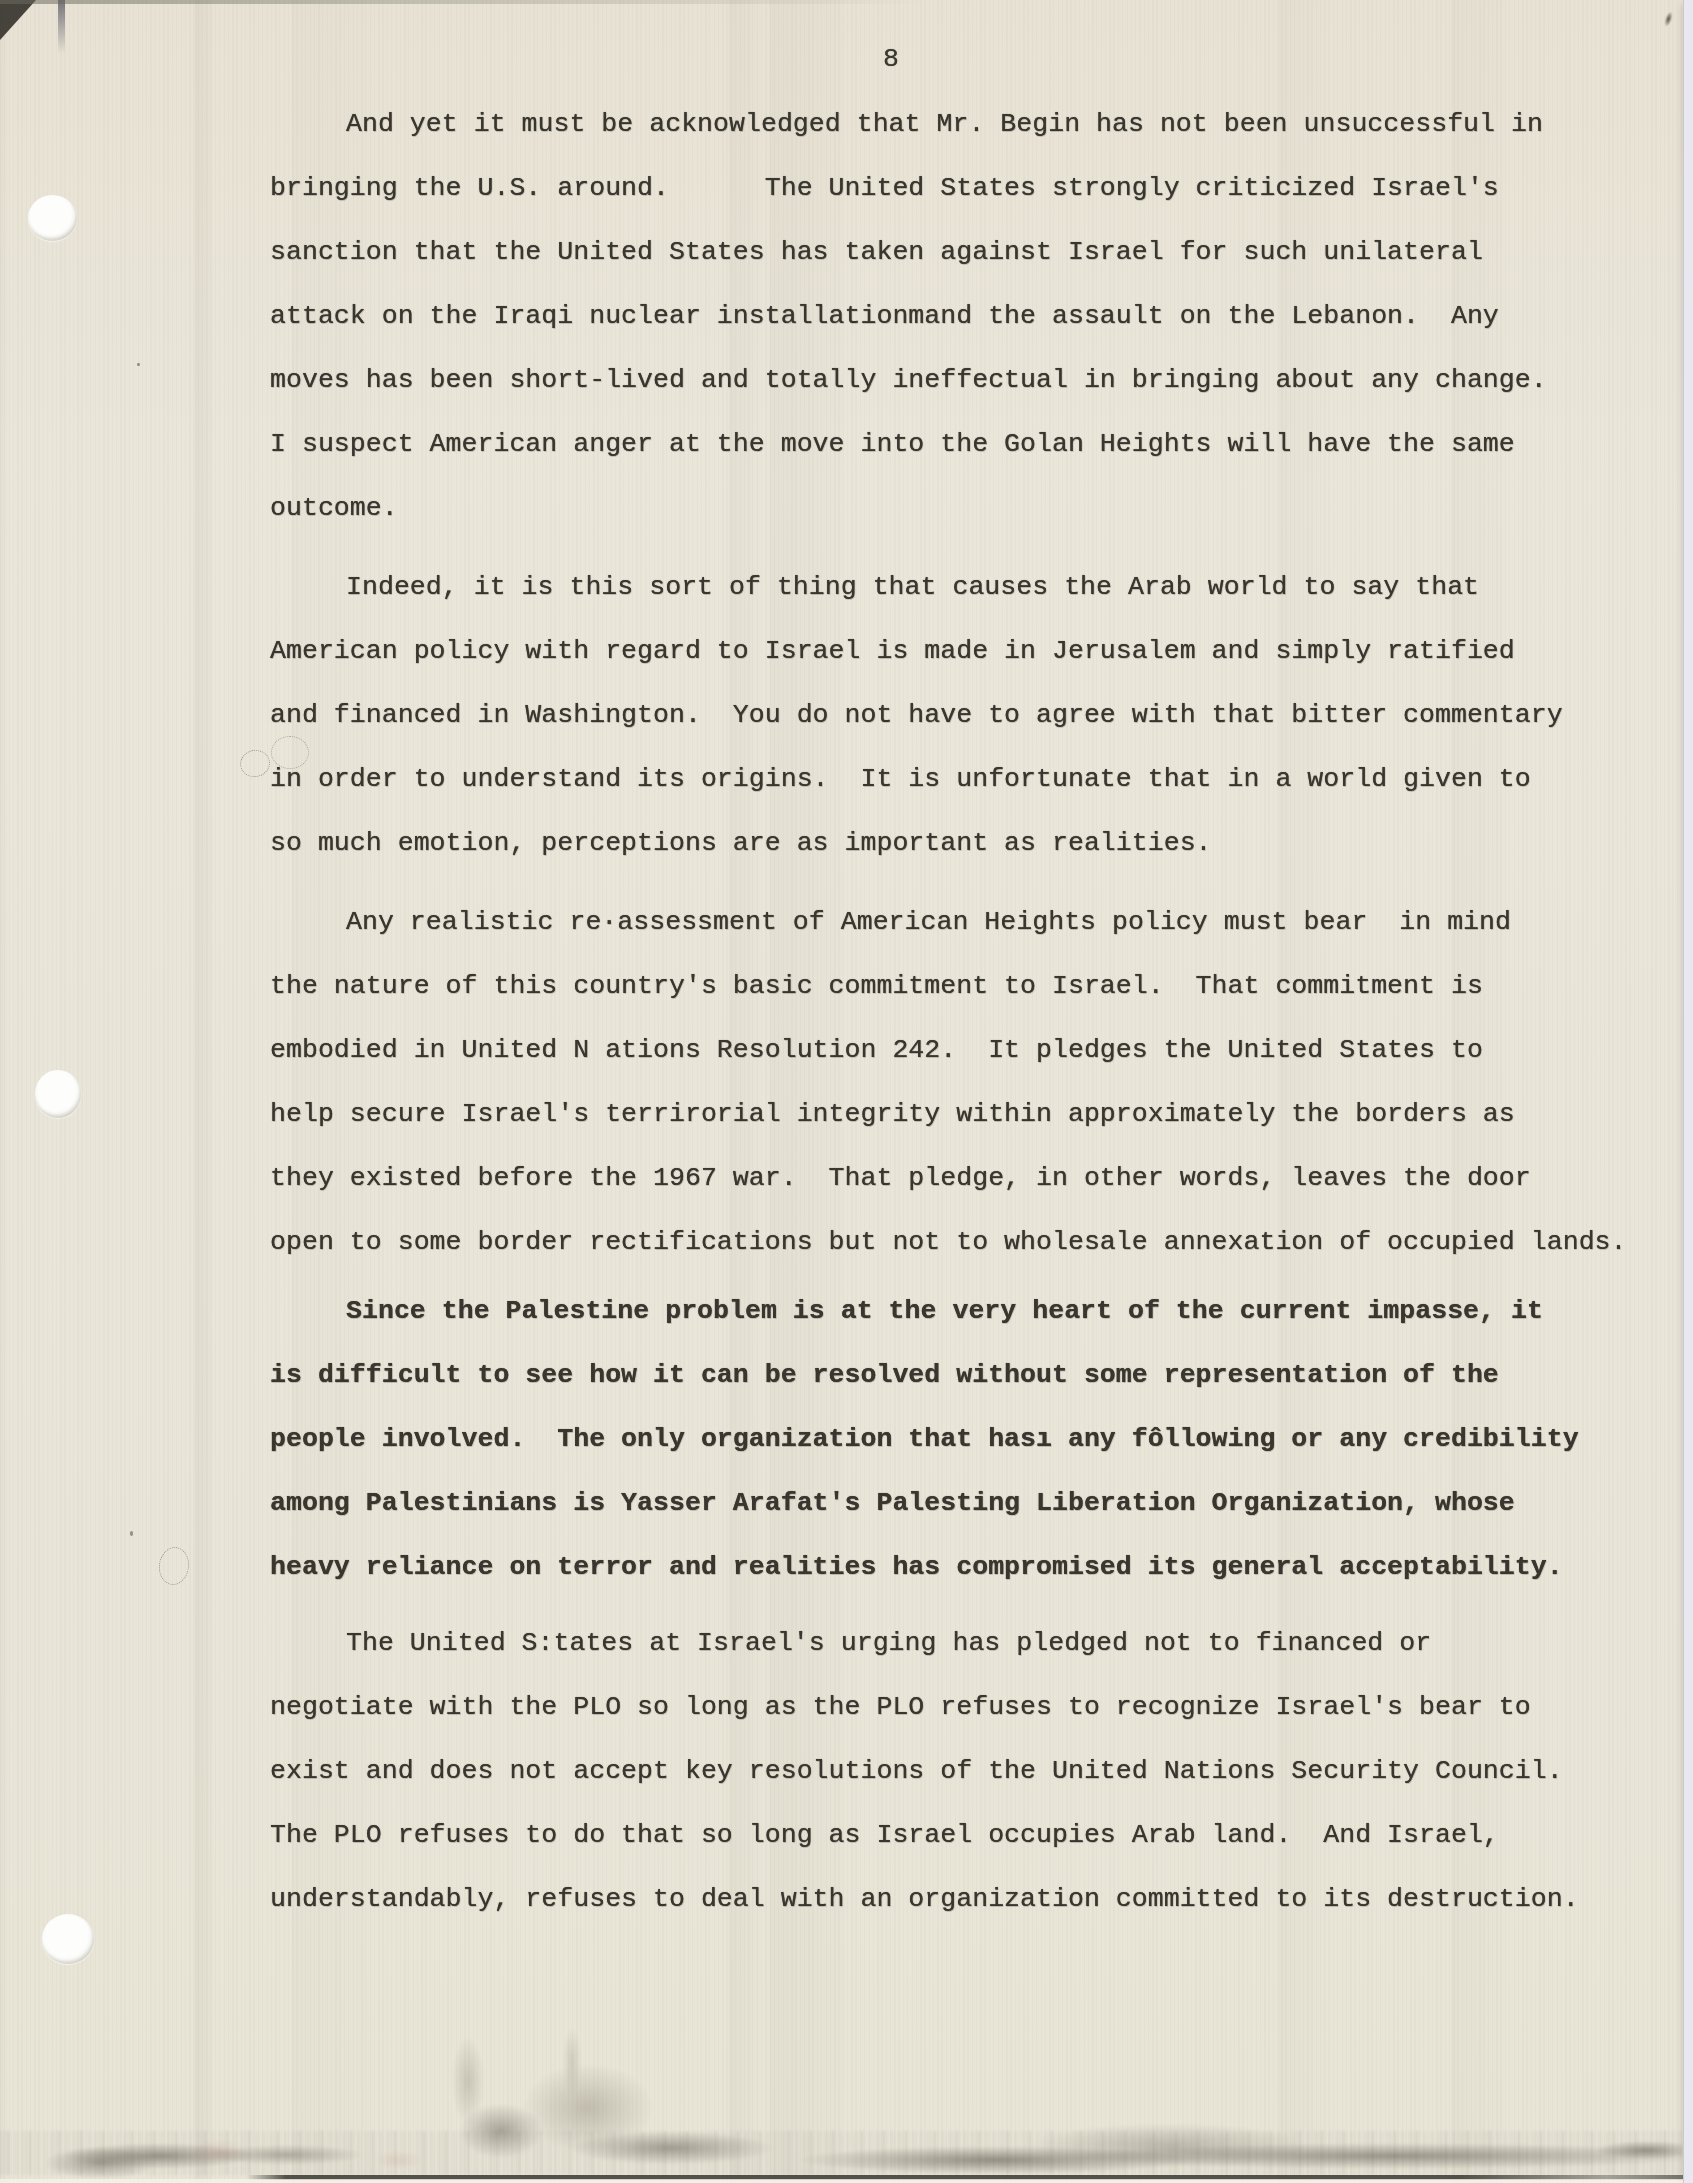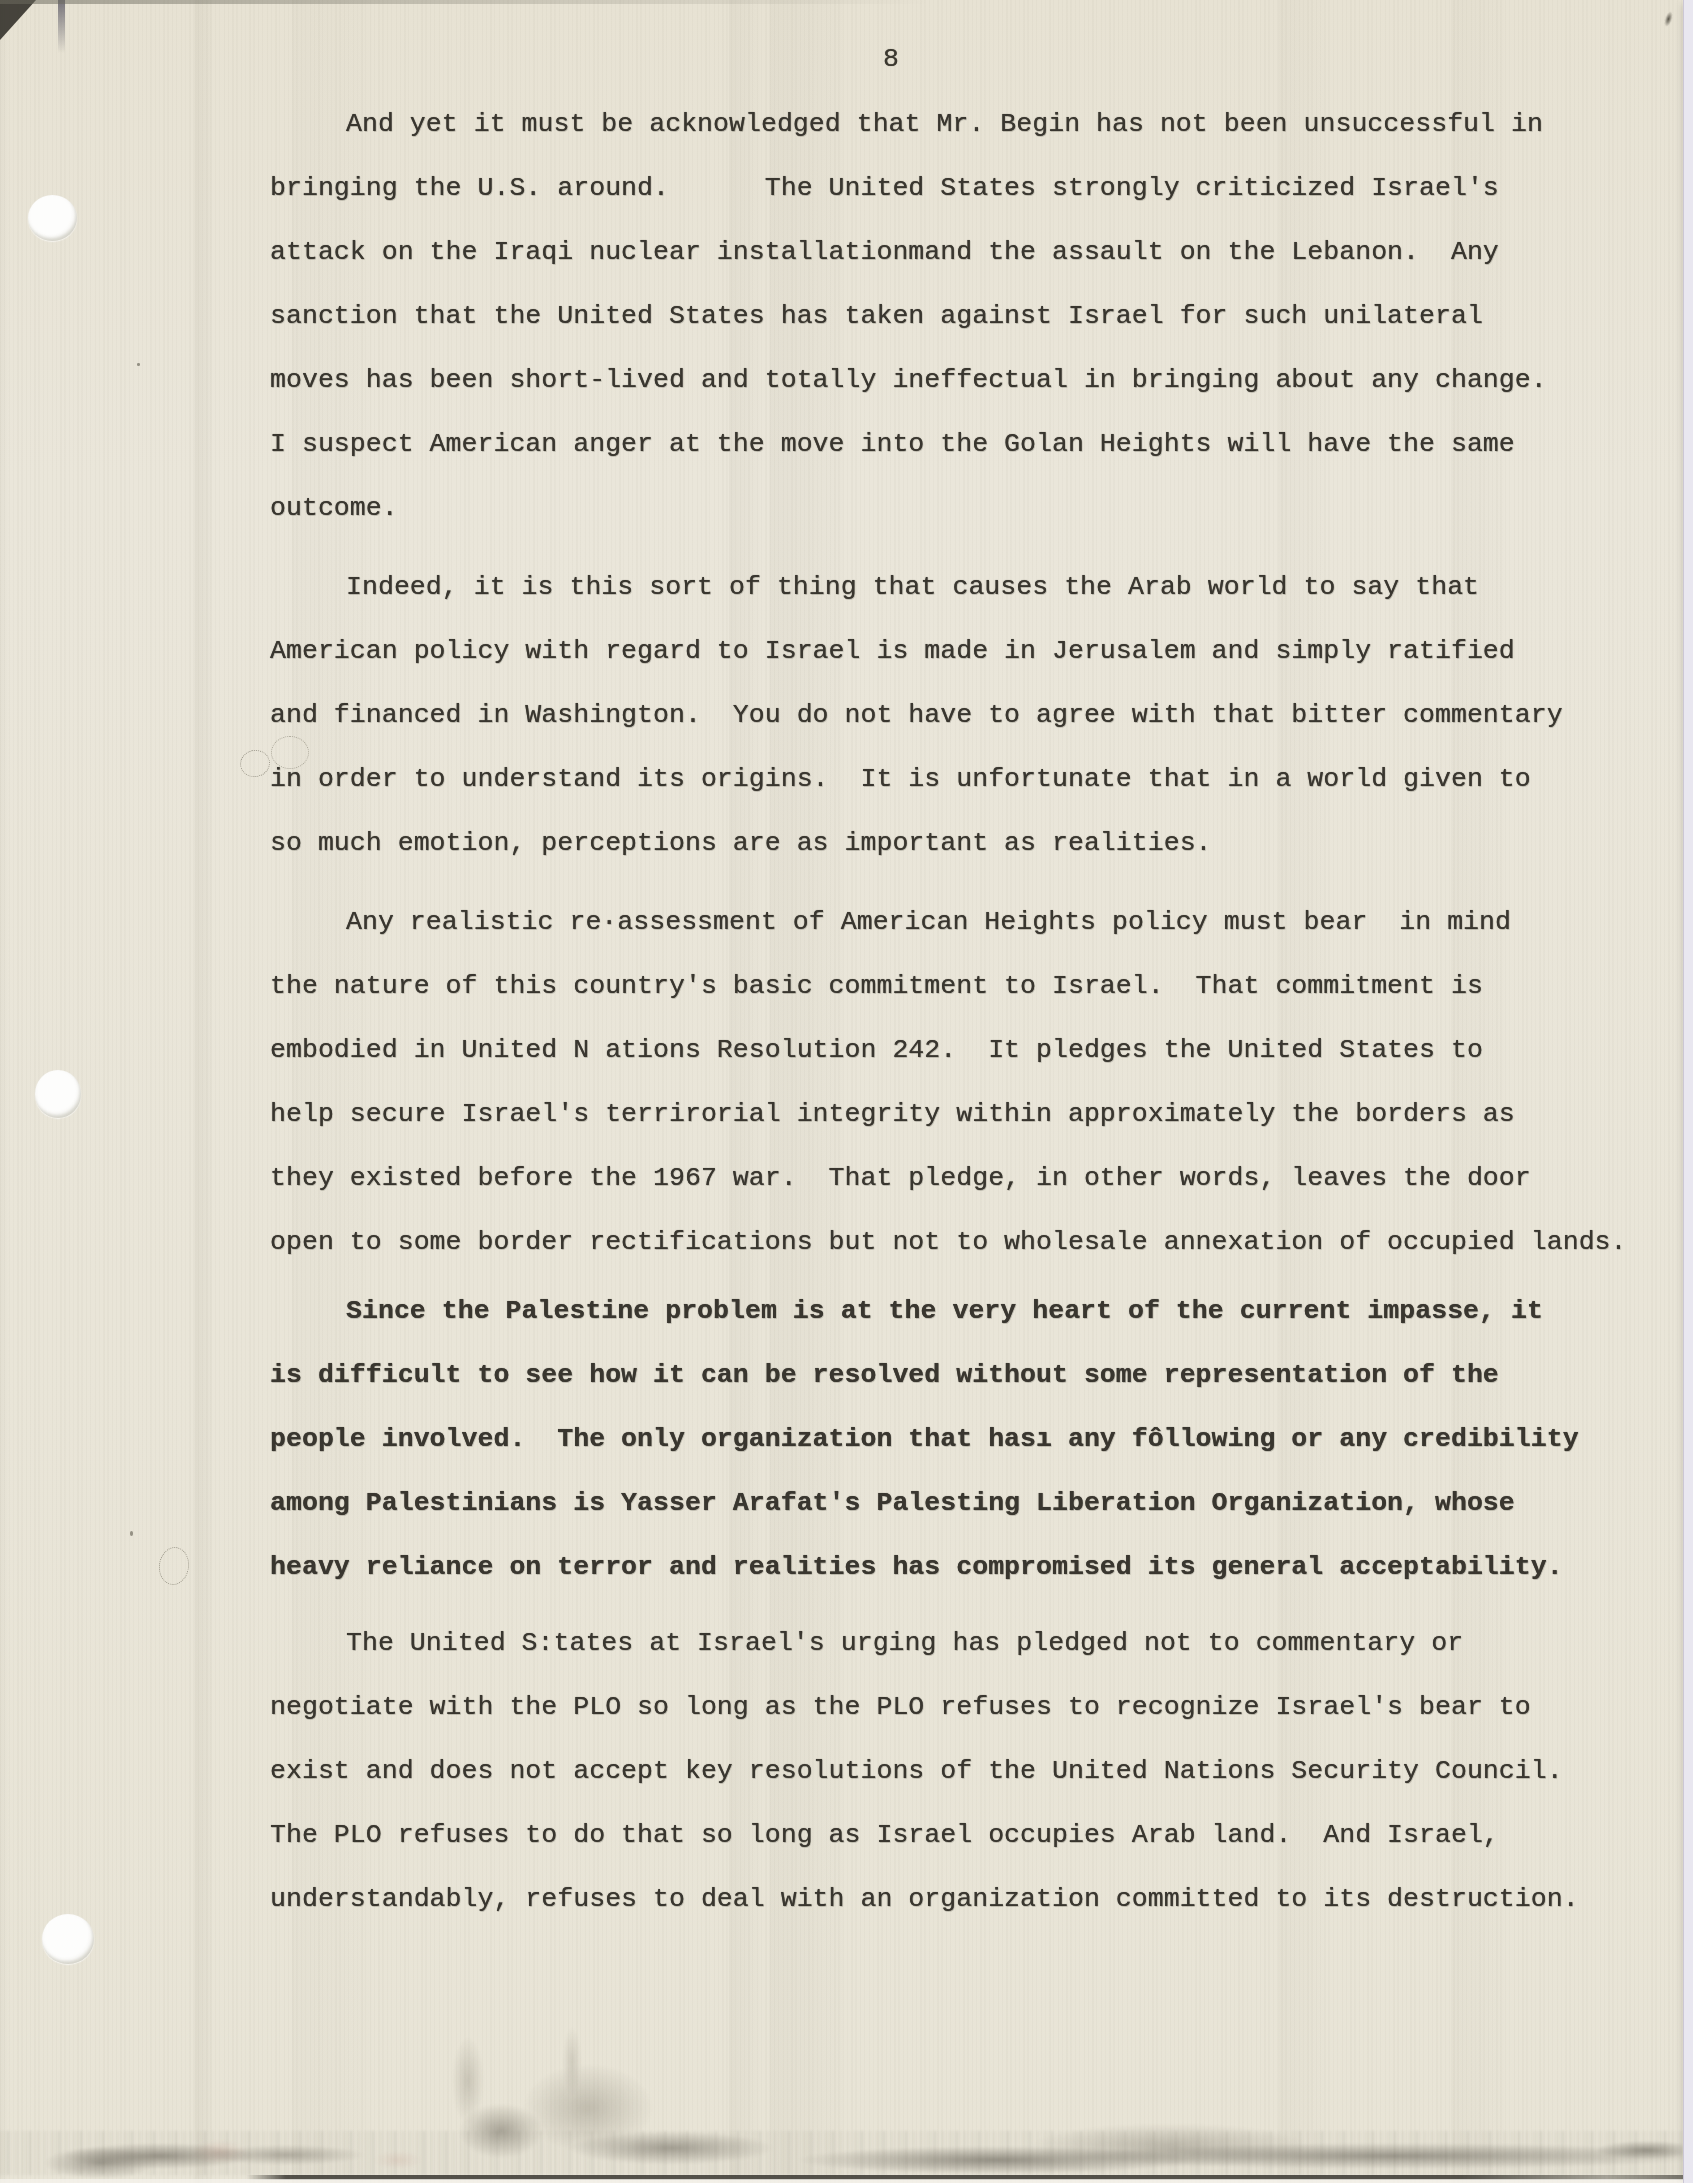--- a/index.html
+++ b/index.html
@@ -123,22 +123,22 @@
 
 <div class="page">
   <div class="streaks"></div>
 
   <div class="page-number">8</div>
 
   <div class="body-text">
       <div class="para" style="top: 92px;">
         <div class="line">And yet it must be acknowledged that Mr. Begin has not been unsuccessful in</div>
         <div class="line">bringing the U.S. around.      The United States strongly criticized Israel's</div>
+        <div class="line">sanction that the United States has taken against Israel for such unilateral</div>
         <div class="line">attack on the Iraqi nuclear installationmand the assault on the Lebanon.  Any</div>
-        <div class="line">sanction that the United States has taken against Israel for such unilateral</div>
         <div class="line">moves has been short-lived and totally ineffectual in bringing about any change.</div>
         <div class="line">I suspect American anger at the move into the Golan Heights will have the same</div>
         <div class="line">outcome.</div>
       </div>
       <div class="para" style="top: 555px;">
         <div class="line">Indeed, it is this sort of thing that causes the Arab world to say that</div>
         <div class="line">American policy with regard to Israel is made in Jerusalem and simply ratified</div>
         <div class="line">and financed in Washington.  You do not have to agree with that bitter commentary</div>
         <div class="line">in order to understand its origins.  It is unfortunate that in a world given to</div>
         <div class="line">so much emotion, perceptions are as important as realities.</div>
@@ -153,21 +153,21 @@
       </div>
       <div class="para" style="top: 1279px; font-weight: bold;">
         <div class="line">Since the Palestine problem is at the very heart of the current impasse, it</div>
         <div class="line">is difficult to see how it can be resolved without some representation of the</div>
         <div class="line">people involved.  The only organization that hası any fôllowing or any credibility</div>
         <div class="line">among Palestinians is Yasser Arafat's Palesting Liberation Organization, whose</div>
         <div class="line">heavy reliance on terror and realities has compromised its general acceptability.</div>
         <div class="line"></div>
       </div>
       <div class="para" style="top: 1611px;">
-        <div class="line">The United S:tates at Israel's urging has pledged not to commentary or</div>
+        <div class="line">The United S:tates at Israel's urging has pledged not to financed or</div>
         <div class="line">negotiate with the PLO so long as the PLO refuses to recognize Israel's bear to</div>
         <div class="line">exist and does not accept key resolutions of the United Nations Security Council.</div>
         <div class="line">The PLO refuses to do that so long as Israel occupies Arab land.  And Israel,</div>
         <div class="line">understandably, refuses to deal with an organization committed to its destruction.</div>
       </div>
     </div>
 
   <div class="hole h1"></div>
   <div class="hole h2"></div>
   <div class="hole h3"></div>

